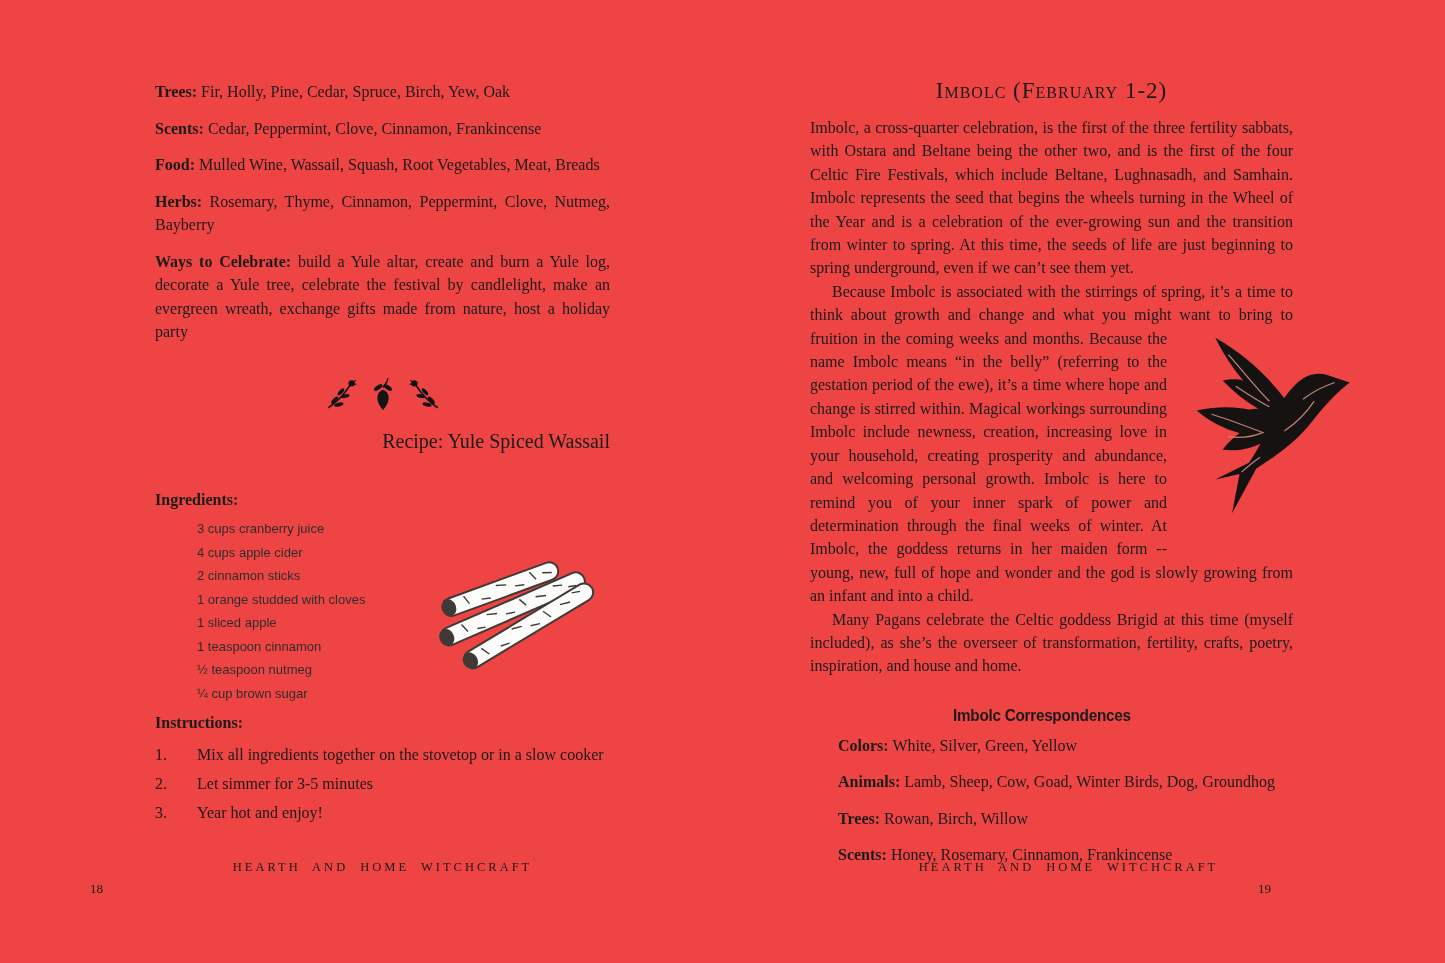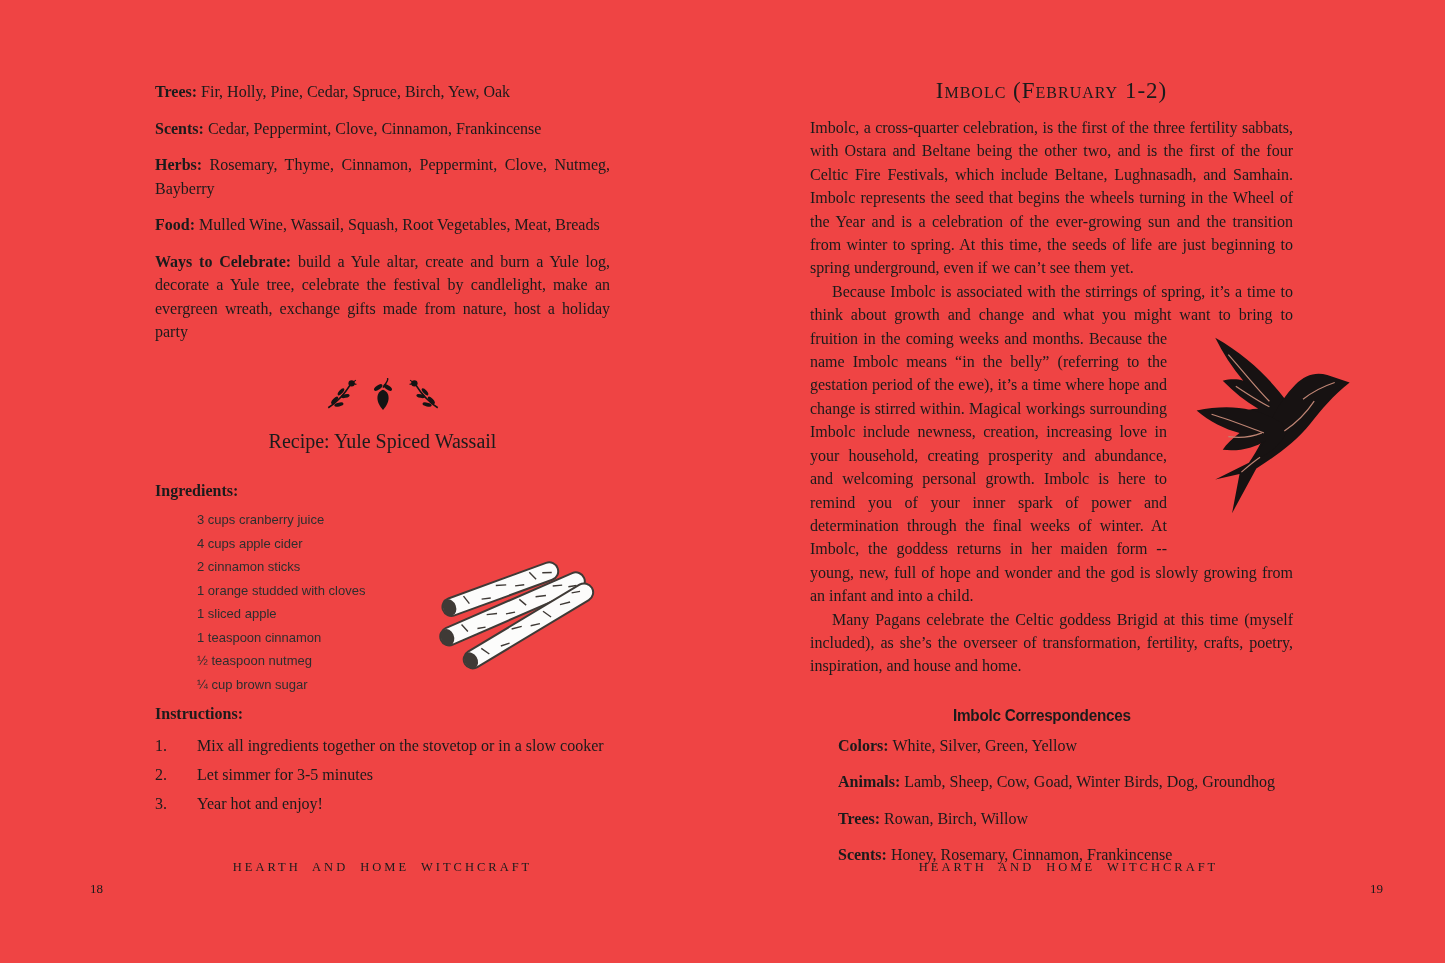--- a/index.html
+++ b/index.html
@@ -6,22 +6,22 @@
   .spread{
     position:relative;width:1445px;height:963px;background:#ef4444;
     font-family:"Liberation Serif",serif;color:#1b1b1b;overflow:hidden;
   }
   
   .page-left{position:absolute;left:155px;top:76px;width:455px;padding-top:4px;}
   .corr-entry{margin:0 0 13px 0;font-size:16px;line-height:23.5px;text-align:justify;}
   .corr-entry b{font-weight:bold;}
   .ornament-row{margin-top:34px;text-align:center;height:36px;}
   .ornament-row svg{vertical-align:middle;margin:0 5px;}
-  .recipe-title{margin:14px 0 0 0;font-size:20px;font-weight:normal;text-align:center;line-height:27px;}
-  .section-label{margin:24px 0 0 0;font-size:16px;font-weight:bold;line-height:23.5px;}
+  .recipe-title{margin:14px 0 0 0;font-size:20px;font-weight:normal;text-align:right;line-height:27px;}
+  .section-label{margin:33px 0 0 0;font-size:16px;font-weight:bold;line-height:23.5px;}
   .ingredients-list{list-style:none;margin:6px 0 0 0;padding:0 0 0 42px;
     font-family:"Liberation Sans",sans-serif;font-size:13px;line-height:23.5px;color:#2e2e2e;}
   .instructions{margin-top:6px;}
   .instr-row{display:flex;font-size:16px;line-height:23px;margin-bottom:6px;}
   .instr-row .num{width:42px;flex:0 0 42px;}
   .cinnamon-wrap{position:absolute;left:262px;top:476px;width:185px;height:122px;}
   
   .page-right{position:absolute;left:810px;top:76px;width:483px;}
   .imbolc-title{margin:0 0 10px 0;font-size:23px;font-weight:normal;text-align:center;
     font-variant:small-caps;letter-spacing:1px;line-height:30px;}
@@ -32,47 +32,47 @@
     shape-outside:polygon(100% 0%,100% 100%,0% 100%,0% 17.5%,100% 17.5%);
   }
   .bird-float svg{display:block;width:168px;height:182px;margin-top:54px;margin-left:16px;}
   .corr-heading{margin:28px 0 8px 0;font-family:"Liberation Sans",sans-serif;font-weight:bold;
     font-size:17px;letter-spacing:-0.3px;text-align:center;}
   .corr-heading span{display:inline-block;transform:scaleX(0.9);transform-origin:left;}
   .right-corrs{margin-left:28px;}
   
   .footer-num{position:absolute;top:881px;font-size:13px;}
   .footer-num.left{left:90px;}
-  .footer-num.right{left:1370px;text-align:center;}
+  .footer-num.right{left:1258px;text-align:center;}
   .footer-title{position:absolute;top:860px;font-size:12.5px;letter-spacing:3px;word-spacing:6px;}
   .footer-title.left{left:155px;width:455px;text-align:center;}
   .footer-title.right{left:827px;width:483px;text-align:center;}
 </style>
 </head>
 <body>
 
 <div class="spread">
 
   <div class="page-left">
 
     <p class="corr-entry">
       <b>Trees:</b>
       <span>Fir, Holly, Pine, Cedar, Spruce, Birch, Yew, Oak</span>
     </p>
     <p class="corr-entry">
       <b>Scents:</b>
       <span>Cedar, Peppermint, Clove, Cinnamon, Frankincense</span>
     </p>
     <p class="corr-entry">
+      <b>Food:</b>
+      <span>Mulled Wine, Wassail, Squash, Root Vegetables, Meat, Breads</span>
+    </p>
+    <p class="corr-entry">
       <b>Herbs:</b>
       <span>Rosemary, Thyme, Cinnamon, Peppermint, Clove, Nutmeg, Bayberry</span>
-    </p>
-    <p class="corr-entry">
-      <b>Food:</b>
-      <span>Mulled Wine, Wassail, Squash, Root Vegetables, Meat, Breads</span>
     </p>
     <p class="corr-entry">
       <b>Ways to Celebrate:</b>
       <span>build a Yule altar, create and burn a Yule log, decorate a Yule tree, celebrate the festival by candlelight, make an evergreen wreath, exchange gifts made from nature, host a holiday party</span>
     </p>
 
     <div class="ornament-row">
       <svg width="32" height="34" viewBox="0 0 30 32">
         <g fill="#141414" stroke="#141414">
           <path d="M3,28 C11,23 19,14 24,6" fill="none" stroke-width="1.6"></path>

